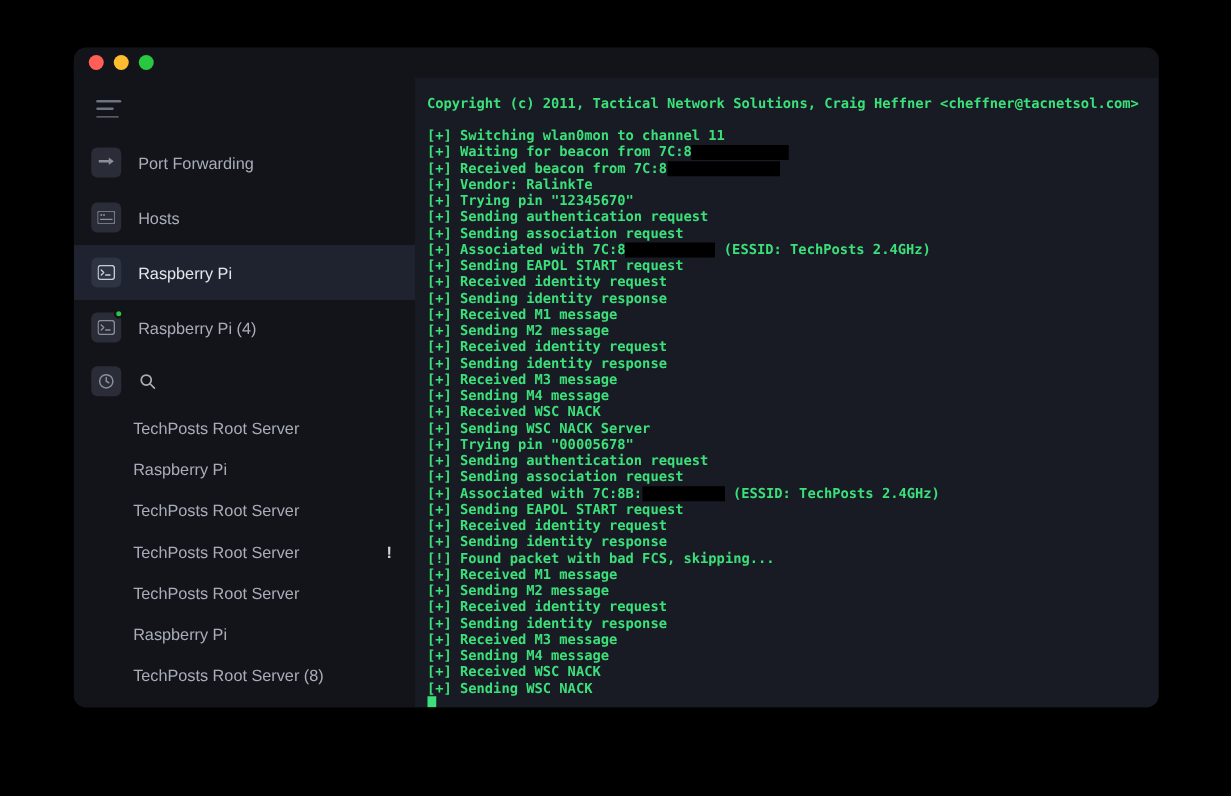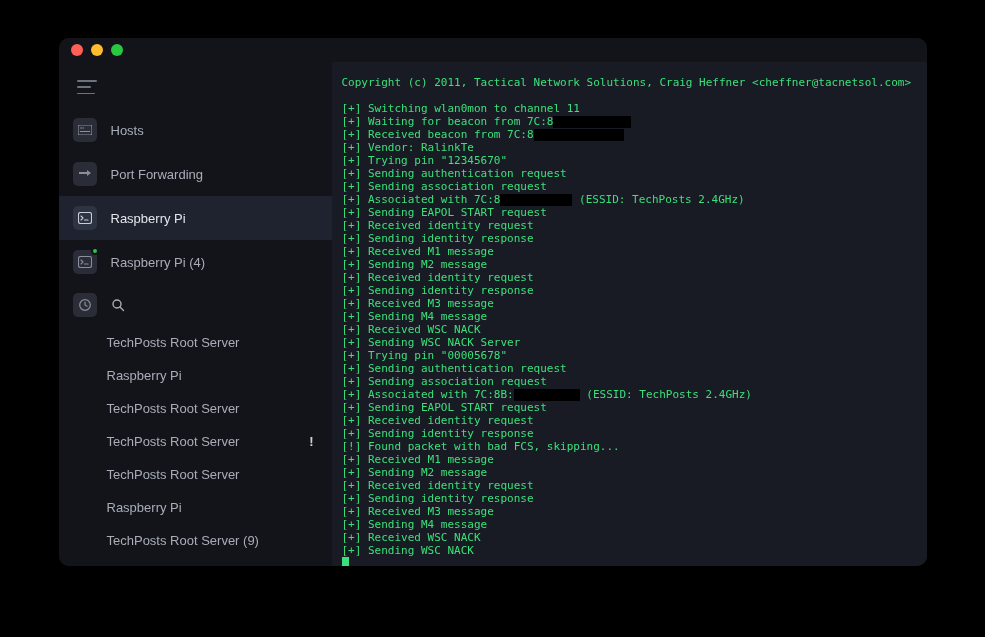--- a/index.html
+++ b/index.html
@@ -128,21 +128,21 @@
   flex: 1;
   background: #191b24;
   padding: 14px 10px 10px 10px;
   font-family: "Menlo", "Consolas", monospace;
   font-size: 11px;
   line-height: 13px;
   color: #3be07a;
   overflow: hidden;
   white-space: pre;
 }
-.term-line { display: block; }
+.term-line { display: block; font-weight: bold; }
 .redact {
   display: inline-block;
   background: #000;
   color: #000;
   vertical-align: bottom;
   height: 12px;
 }
 .cursor {
   display: inline-block;
   width: 7px;
@@ -164,36 +164,36 @@
     <div class="sidebar">
       <div class="hamburger">
         <span></span>
           <span></span>
           <span></span>
       </div>
 
       <div class="nav-item">
         <div class="icon-box icon-dark">
           <svg width="14" height="10" viewBox="0 0 14 10">
+              <path d="M1 3 L9 3 L9 1 L13 4 L9 7 L9 5 L1 5 Z" fill="#8a8f99"></path>
+            </svg>
+        </div>
+        <span>Port Forwarding</span>
+      </div>
+
+      <div class="nav-item">
+        <div class="icon-box icon-dark">
+          <svg width="14" height="10" viewBox="0 0 14 10">
               <rect x="0" y="0" width="14" height="10" rx="1.5" fill="none" stroke="#8a8f99" stroke-width="1.2"></rect>
               <circle cx="3" cy="3" r="0.8" fill="#8a8f99"></circle>
               <circle cx="5.2" cy="3" r="0.8" fill="#8a8f99"></circle>
               <rect x="2" y="6" width="10" height="1" fill="#8a8f99"></rect>
             </svg>
         </div>
         <span>Hosts</span>
-      </div>
-
-      <div class="nav-item">
-        <div class="icon-box icon-dark">
-          <svg width="14" height="10" viewBox="0 0 14 10">
-              <path d="M1 3 L9 3 L9 1 L13 4 L9 7 L9 5 L1 5 Z" fill="#8a8f99"></path>
-            </svg>
-        </div>
-        <span>Port Forwarding</span>
       </div>
 
       <div class="nav-item active">
         <div class="icon-box">
           <svg width="14" height="12" viewBox="0 0 14 12">
               <rect x="0.5" y="0.5" width="13" height="11" rx="2" fill="none" stroke="#c9cdd6" stroke-width="1.1"></rect>
               <path d="M3 4 L5 6 L3 8" fill="none" stroke="#c9cdd6" stroke-width="1.1" stroke-linecap="round" stroke-linejoin="round"></path>
               <line x1="6.5" y1="8" x2="10" y2="8" stroke="#c9cdd6" stroke-width="1.1" stroke-linecap="round"></line>
             </svg>
         </div>
@@ -241,21 +241,21 @@
             <span class="txt">TechPosts Root Server</span>
             <span class="alert-icon">!</span>
           </div>
           <div class="history-item">
             <span class="txt">TechPosts Root Server</span>
           </div>
           <div class="history-item">
             <span class="txt">Raspberry Pi</span>
           </div>
           <div class="history-item">
-            <span class="txt">TechPosts Root Server (9)</span>
+            <span class="txt">TechPosts Root Server (8)</span>
           </div>
         </div>
     </div>
 
     <div class="terminal" id="terminal"><span class="term-line">Copyright (c) 2011, Tactical Network Solutions, Craig Heffner &lt;cheffner@tacnetsol.com&gt;</span>
 <span class="term-line">[+] Switching wlan0mon to channel 11</span><span class="term-line">[+] Waiting for beacon from 7C:8<span class="redact" style="width: 78px;"> </span></span><span class="term-line">[+] Received beacon from 7C:8<span class="redact" style="width: 90px;"> </span></span><span class="term-line">[+] Vendor: RalinkTe</span><span class="term-line">[+] Trying pin "12345670"</span><span class="term-line">[+] Sending authentication request</span><span class="term-line">[+] Sending association request</span><span class="term-line">[+] Associated with 7C:8<span class="redact" style="width: 72px;"> </span> (ESSID: TechPosts 2.4GHz)</span><span class="term-line">[+] Sending EAPOL START request</span><span class="term-line">[+] Received identity request</span><span class="term-line">[+] Sending identity response</span><span class="term-line">[+] Received M1 message</span><span class="term-line">[+] Sending M2 message</span><span class="term-line">[+] Received identity request</span><span class="term-line">[+] Sending identity response</span><span class="term-line">[+] Received M3 message</span><span class="term-line">[+] Sending M4 message</span><span class="term-line">[+] Received WSC NACK</span><span class="term-line">[+] Sending WSC NACK Server</span><span class="term-line">[+] Trying pin "00005678"</span><span class="term-line">[+] Sending authentication request</span><span class="term-line">[+] Sending association request</span><span class="term-line">[+] Associated with 7C:8B:<span class="redact" style="width: 66px;"> </span> (ESSID: TechPosts 2.4GHz)</span><span class="term-line">[+] Sending EAPOL START request</span><span class="term-line">[+] Received identity request</span><span class="term-line">[+] Sending identity response</span><span class="term-line">[!] Found packet with bad FCS, skipping...</span><span class="term-line">[+] Received M1 message</span><span class="term-line">[+] Sending M2 message</span><span class="term-line">[+] Received identity request</span><span class="term-line">[+] Sending identity response</span><span class="term-line">[+] Received M3 message</span><span class="term-line">[+] Sending M4 message</span><span class="term-line">[+] Received WSC NACK</span><span class="term-line">[+] Sending WSC NACK</span><span class="cursor"></span></div>
   </div>
 </div>
 
 </body></html>

